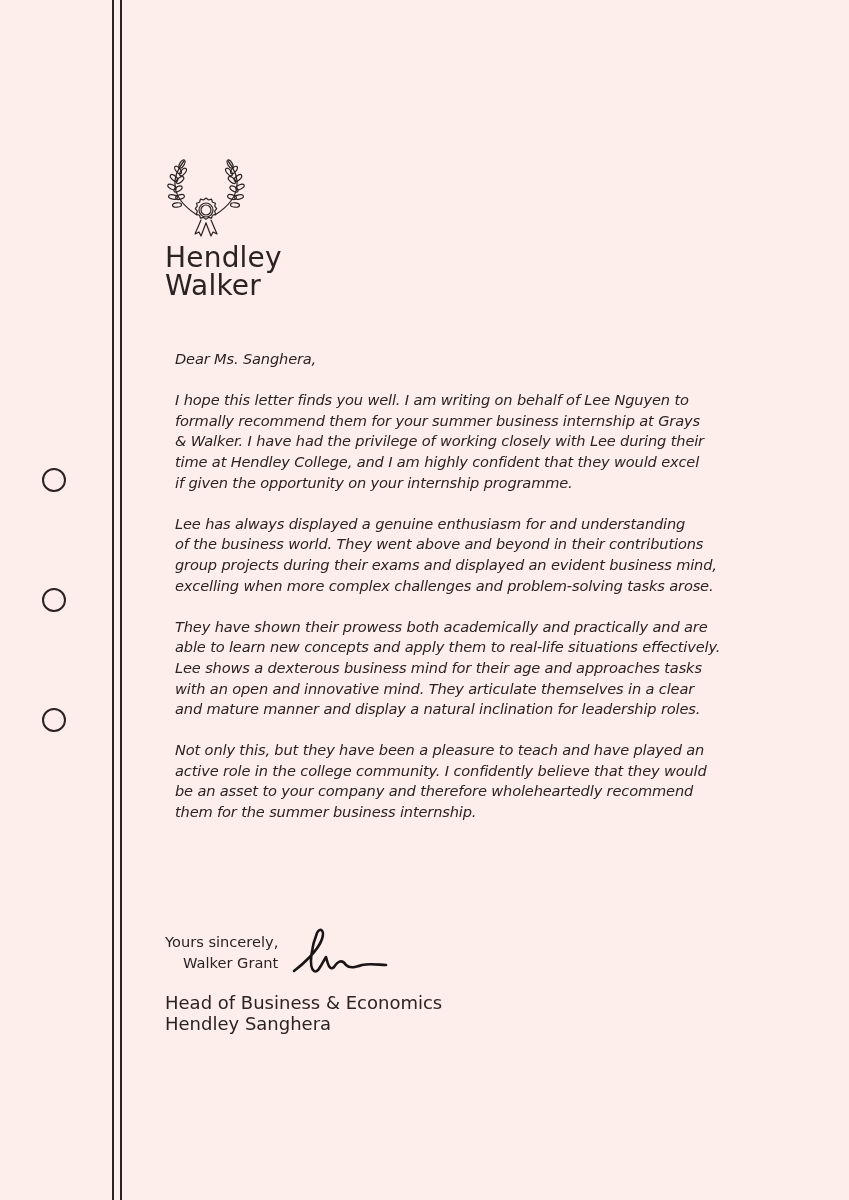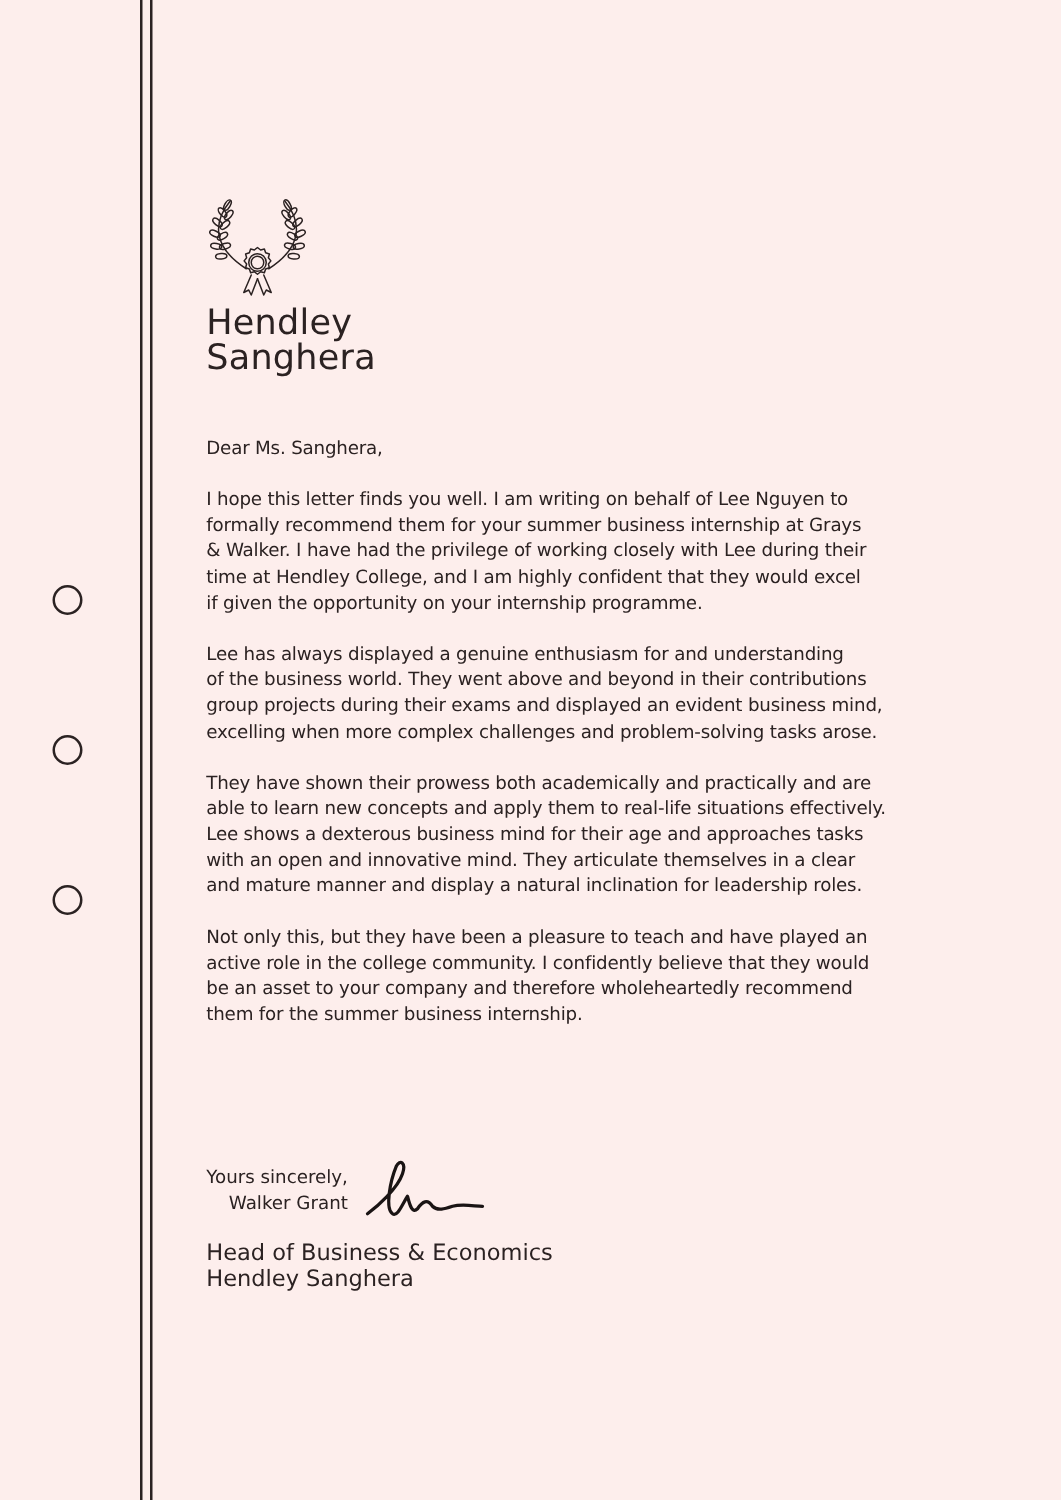--- a/index.html
+++ b/index.html
@@ -15,22 +15,22 @@
   .hole {
     position: absolute; left: 42px; width: 24px; height: 24px;
     border: 2px solid #2b2222; border-radius: 50%; box-sizing: border-box;
   }
   .crest { position: absolute; left: 163px; top: 157px; width: 86px; height: 84px; }
   .brand {
     position: absolute; left: 165px; top: 244px;
     font-size: 28px; line-height: 28px; font-weight: 500; letter-spacing: 0.2px;
   }
   .letter {
-    position: absolute; left: 165px; top: 349px; width: 600px;
-    font-size: 14.6px; line-height: 20.6px; letter-spacing: -0.15px;
+    position: absolute; left: 175px; top: 349px; width: 600px;
+    font-size: 14.6px; line-height: 20.6px; letter-spacing: -0.15px; font-style: italic;
   }
   .letter p { margin: 0 0 20.6px 0; white-space: pre-line; }
   .closing { position: absolute; left: 165px; top: 932px; font-size: 14.6px; line-height: 20.6px; text-align: right; }
   .closing div { white-space: nowrap; }
   .signature { position: absolute; left: 288px; top: 925px; width: 104px; height: 55px; }
   .title-block { position: absolute; left: 165px; top: 993px; font-size: 18px; line-height: 20.6px; }
 </style>
 </head>
 <body>
 
@@ -72,21 +72,21 @@
     <circle cx="43" cy="53" r="7"></circle>
     <circle cx="43" cy="53" r="5"></circle>
 
     <path d="M38 63 L32 77 L36 75 L38 79 L43 66"></path>
     <path d="M48 63 L54 77 L50 75 L48 79 L43 66"></path>
   </g>
 </svg>
 
 <div class="brand">
   <div>Hendley</div>
-  <div>Sanghera</div>
+  <div>Walker</div>
 </div>
 
 <div class="letter">
   <p>Dear Ms. Sanghera,</p>
   <p>I hope this letter finds you well. I am writing on behalf of Lee Nguyen to
 formally recommend them for your summer business internship at Grays
 &amp; Walker. I have had the privilege of working closely with Lee during their
 time at Hendley College, and I am highly confident that they would excel
 if given the opportunity on your internship programme.</p>
   <p>Lee has always displayed a genuine enthusiasm for and understanding

